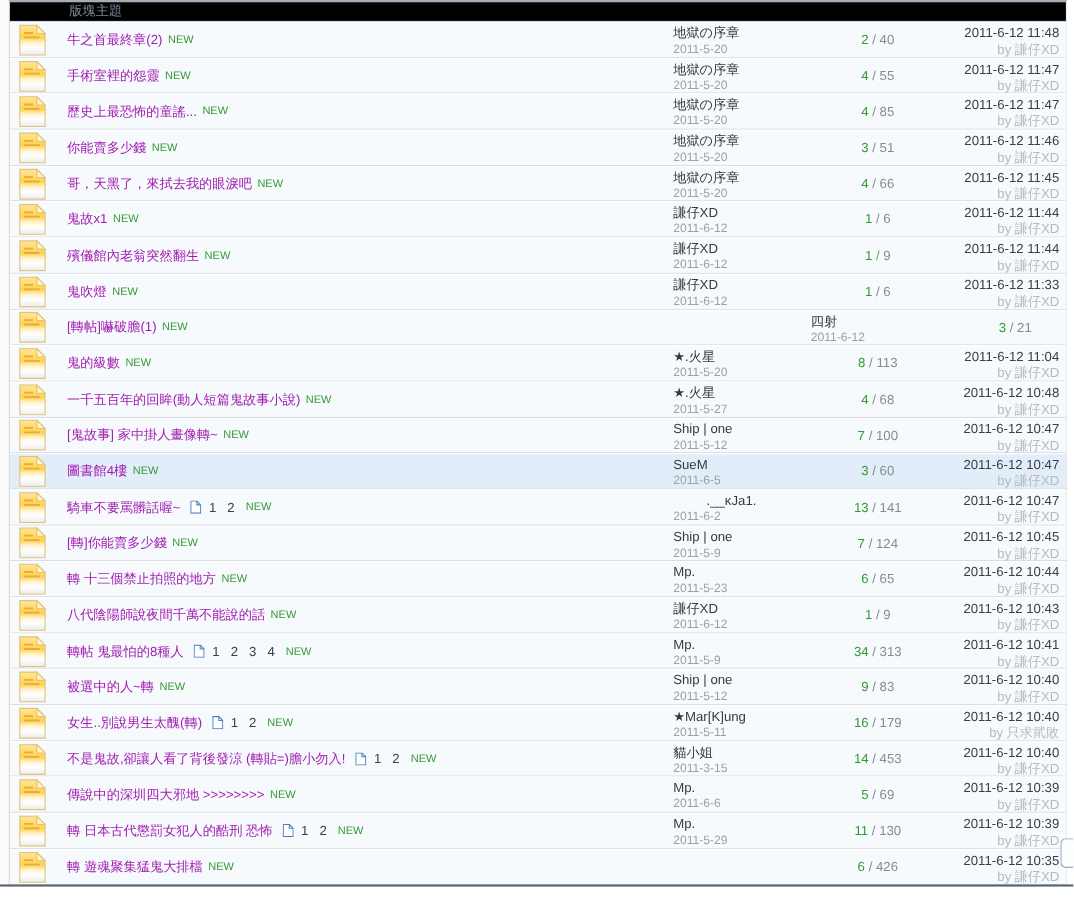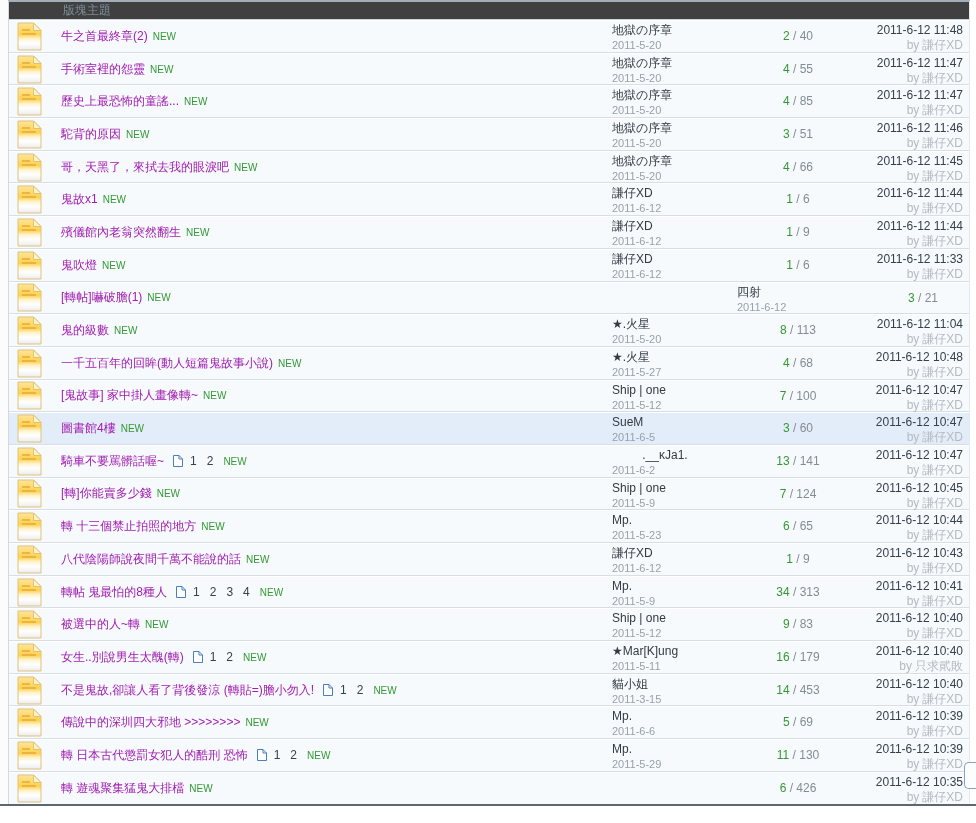--- a/index.html
+++ b/index.html
@@ -9,21 +9,21 @@
     font-size:12px;overflow:hidden;
   }
   .page{position:relative;width:976px;height:823px;overflow:hidden;}
   .gutter-left{position:absolute;left:0;top:0;width:8px;height:805px;background:#fcfcfc;}
   .board{
     position:absolute;left:8px;top:0;width:962px;
     border-top:2px solid #a3aeb8;border-left:1px solid #d3d9de;border-right:1px solid #e4eaef;
     box-sizing:border-box;
   }
   .board-header{
-    height:17px;line-height:17px;background:#404040;
+    height:17px;line-height:17px;background:#000000;
     border-bottom:1px solid #ccd4db;color:#7e8c99;padding-left:54px;
   }
   .row{
     display:flex;height:32.7px;box-sizing:border-box;background:#f6fafd;
     border-top:1px solid #ffffff;border-bottom:1px solid #d9dee2;
   }
   .row.hl{background:#e3edf9;}
   .cell{box-sizing:border-box;}
   .icon-cell{width:52px;padding-left:8px;display:flex;align-items:center;}
   .title-cell{flex:1;min-width:0;display:flex;align-items:center;overflow:hidden;white-space:nowrap;}
@@ -180,21 +180,21 @@
             <stop offset="0.75" stop-color="#ffffff"></stop>
             <stop offset="1" stop-color="#ececec"></stop>
           </linearGradient>
         </defs>
         <path d="M1 1 H16.5 L24 8.5 V28 H1 Z" fill="url(#gold)" stroke="#e0c27c" stroke-width="1"></path>
         <path d="M16.5 1 V8.5 H24 Z" fill="#fff4c4" stroke="#e0c27c" stroke-width="1"></path>
         <path d="M5 8 H13 M5 12 H19" stroke="#e8a93e" stroke-width="1.6" fill="none"></path>
       </svg>
     </div>
     <div class="cell title-cell">
-      <a class="title">駝背的原因</a>
+      <a class="title">你能賣多少錢</a>
 
       <span class="new">NEW</span>
     </div>
     <div class="cell author-cell">
       <a class="author">地獄の序章</a>
       <span class="tdate">2011-5-20</span>
     </div>
     <div class="cell nums-cell">
       <span class="replies">3</span><span class="views"> / 51</span>
     </div>

